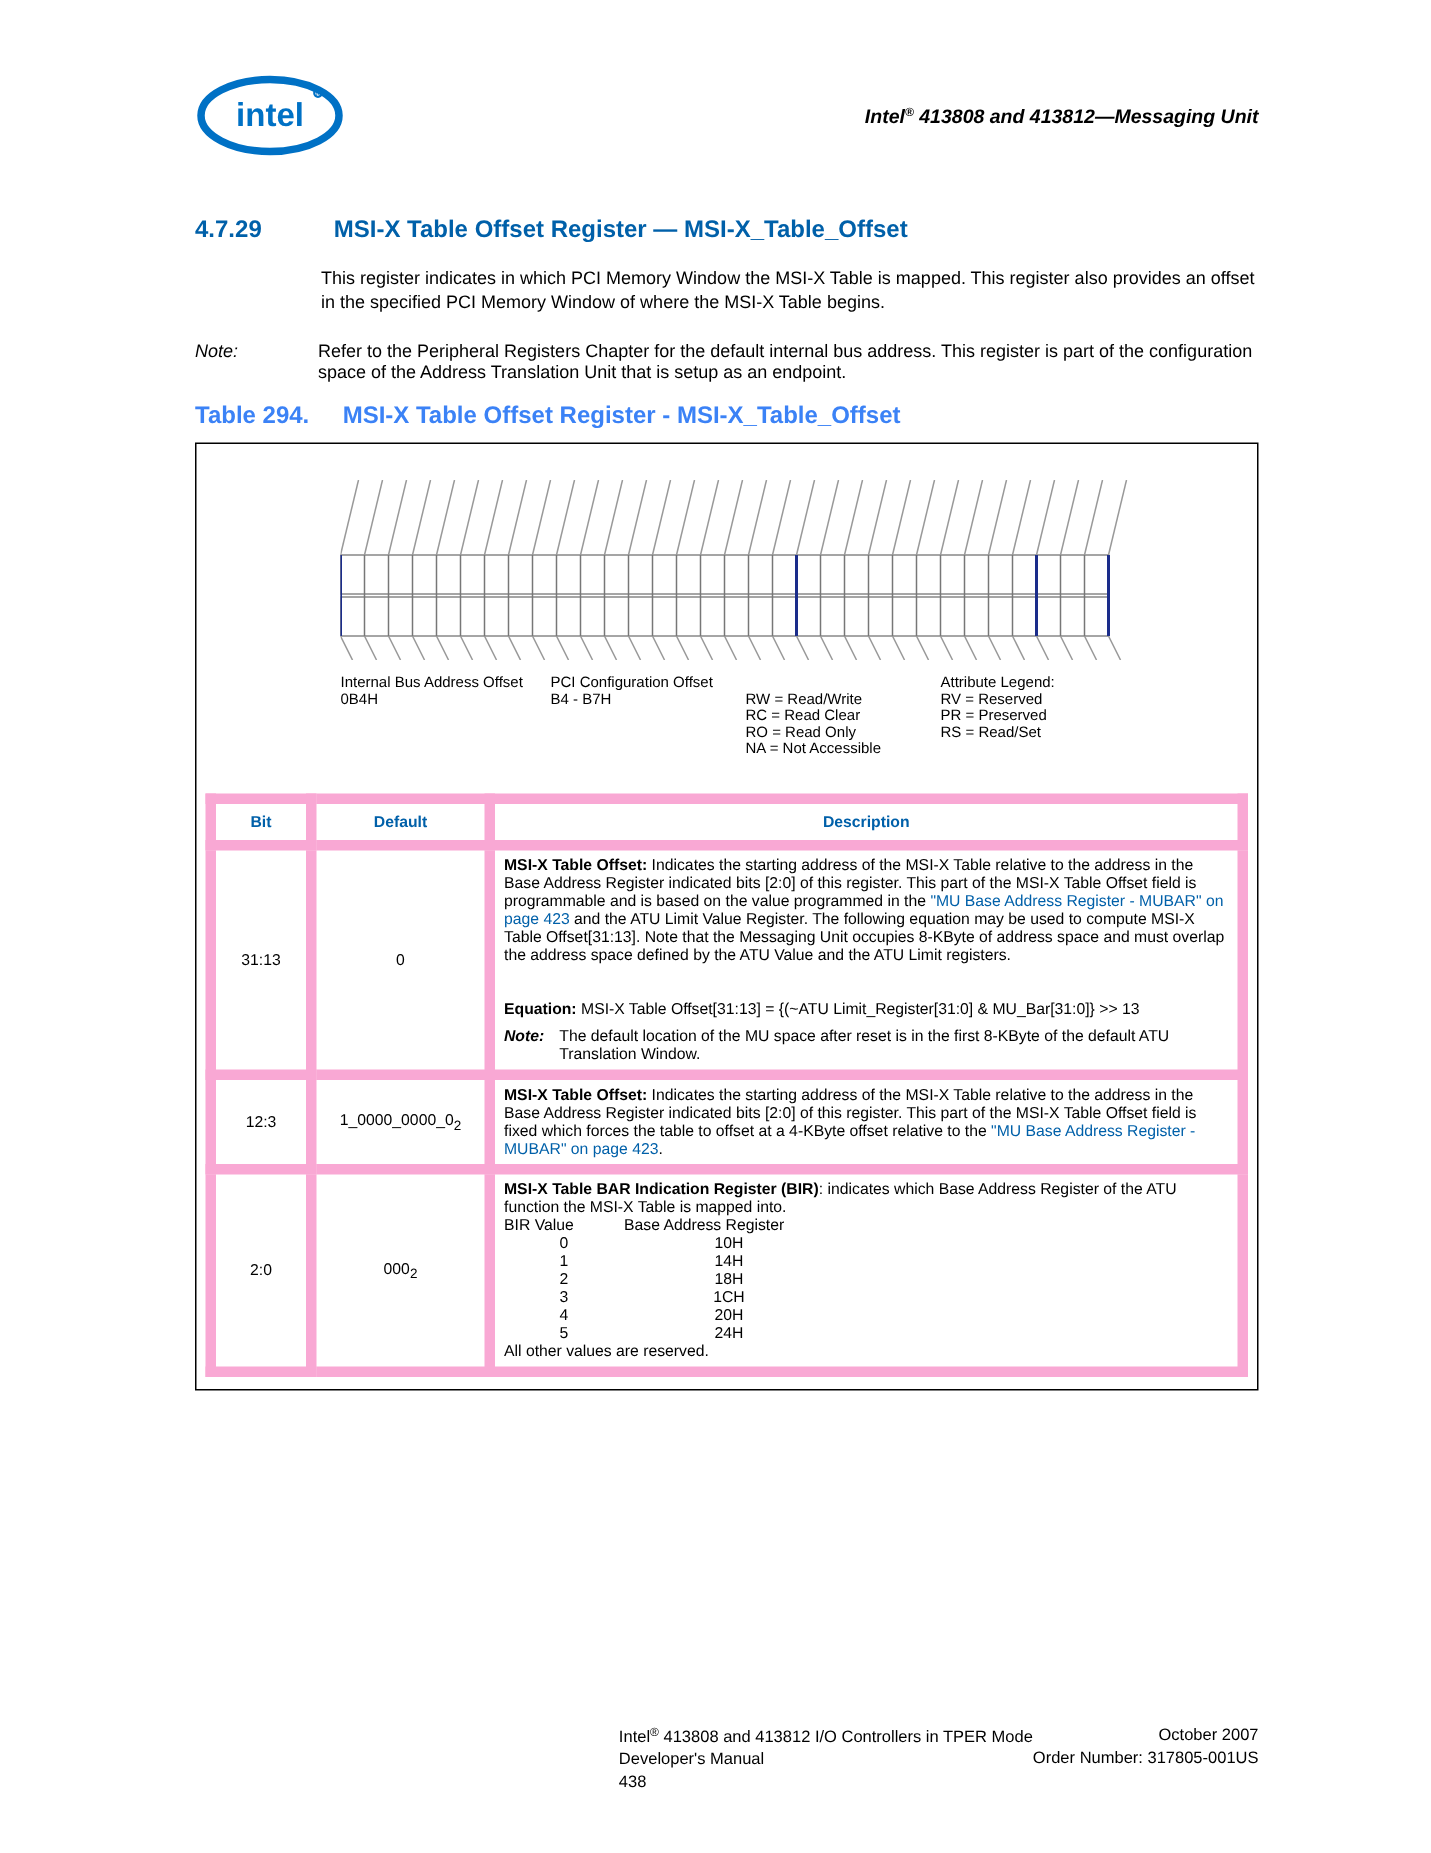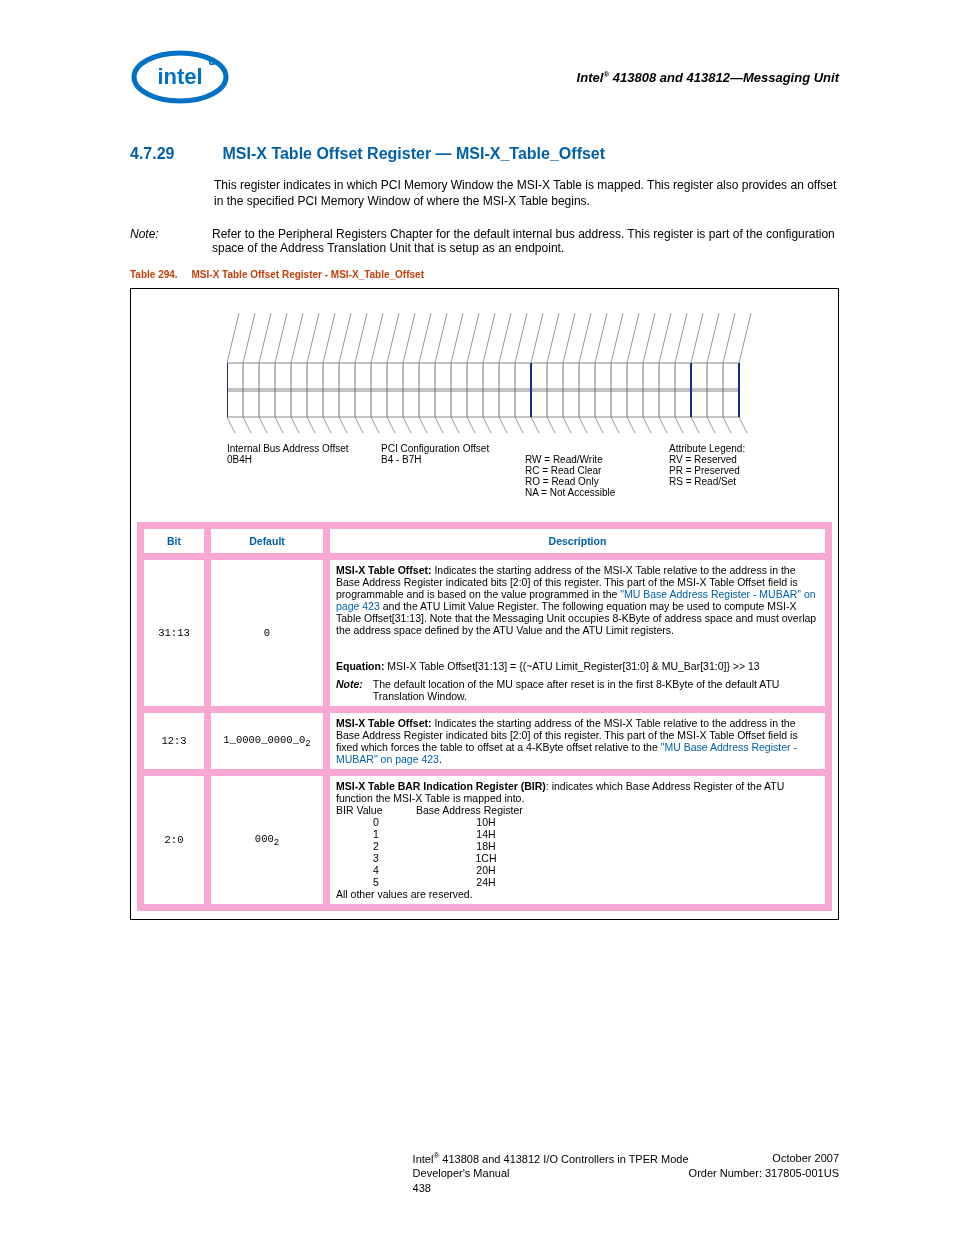--- a/index.html
+++ b/index.html
@@ -53,40 +53,39 @@
     gap: 22px;
     margin-bottom: 14px;
     font-size: 12px;
   }
   .note-label {
     font-style: italic;
     width: 60px;
     flex-shrink: 0;
   }
   .table-caption {
-    color: #c2410c;
+    color: #3b82f6;
     font-weight: bold;
-    font-size: 10px;
+    font-size: 16px;
     margin-bottom: 8px;
   }
   .diagram-frame {
     border: 1px solid #000;
     padding: 24px 6px 8px 6px;
   }
   .bit-diagram {
     margin-left: 90px;
     position: relative;
     height: 120px;
   }
   .diagram-labels {
     display: flex;
     margin-left: 90px;
     margin-top: 10px;
     font-size: 10px;
-    gap: 14px;
   }
   .lbl-col {
     flex: 1;
   }
   table.reg-table {
     width: 100%;
     border-collapse: collapse;
     margin-top: 24px;
     font-size: 10.5px;
   }
@@ -99,21 +98,20 @@
     color: #0060a9;
     font-weight: bold;
     text-align: center;
     background: #fff;
     padding: 6px;
   }
   table.reg-table td.bit-col, table.reg-table td.def-col {
     text-align: center;
     vertical-align: middle;
     white-space: nowrap;
-    font-family: Liberation Mono, monospace;
   }
   .link-txt {
     color: #0060a9;
   }
   .bir-table {
     margin-left: 0;
     font-size: 10.5px;
   }
   .bir-table .bir-row {
     display: flex;

